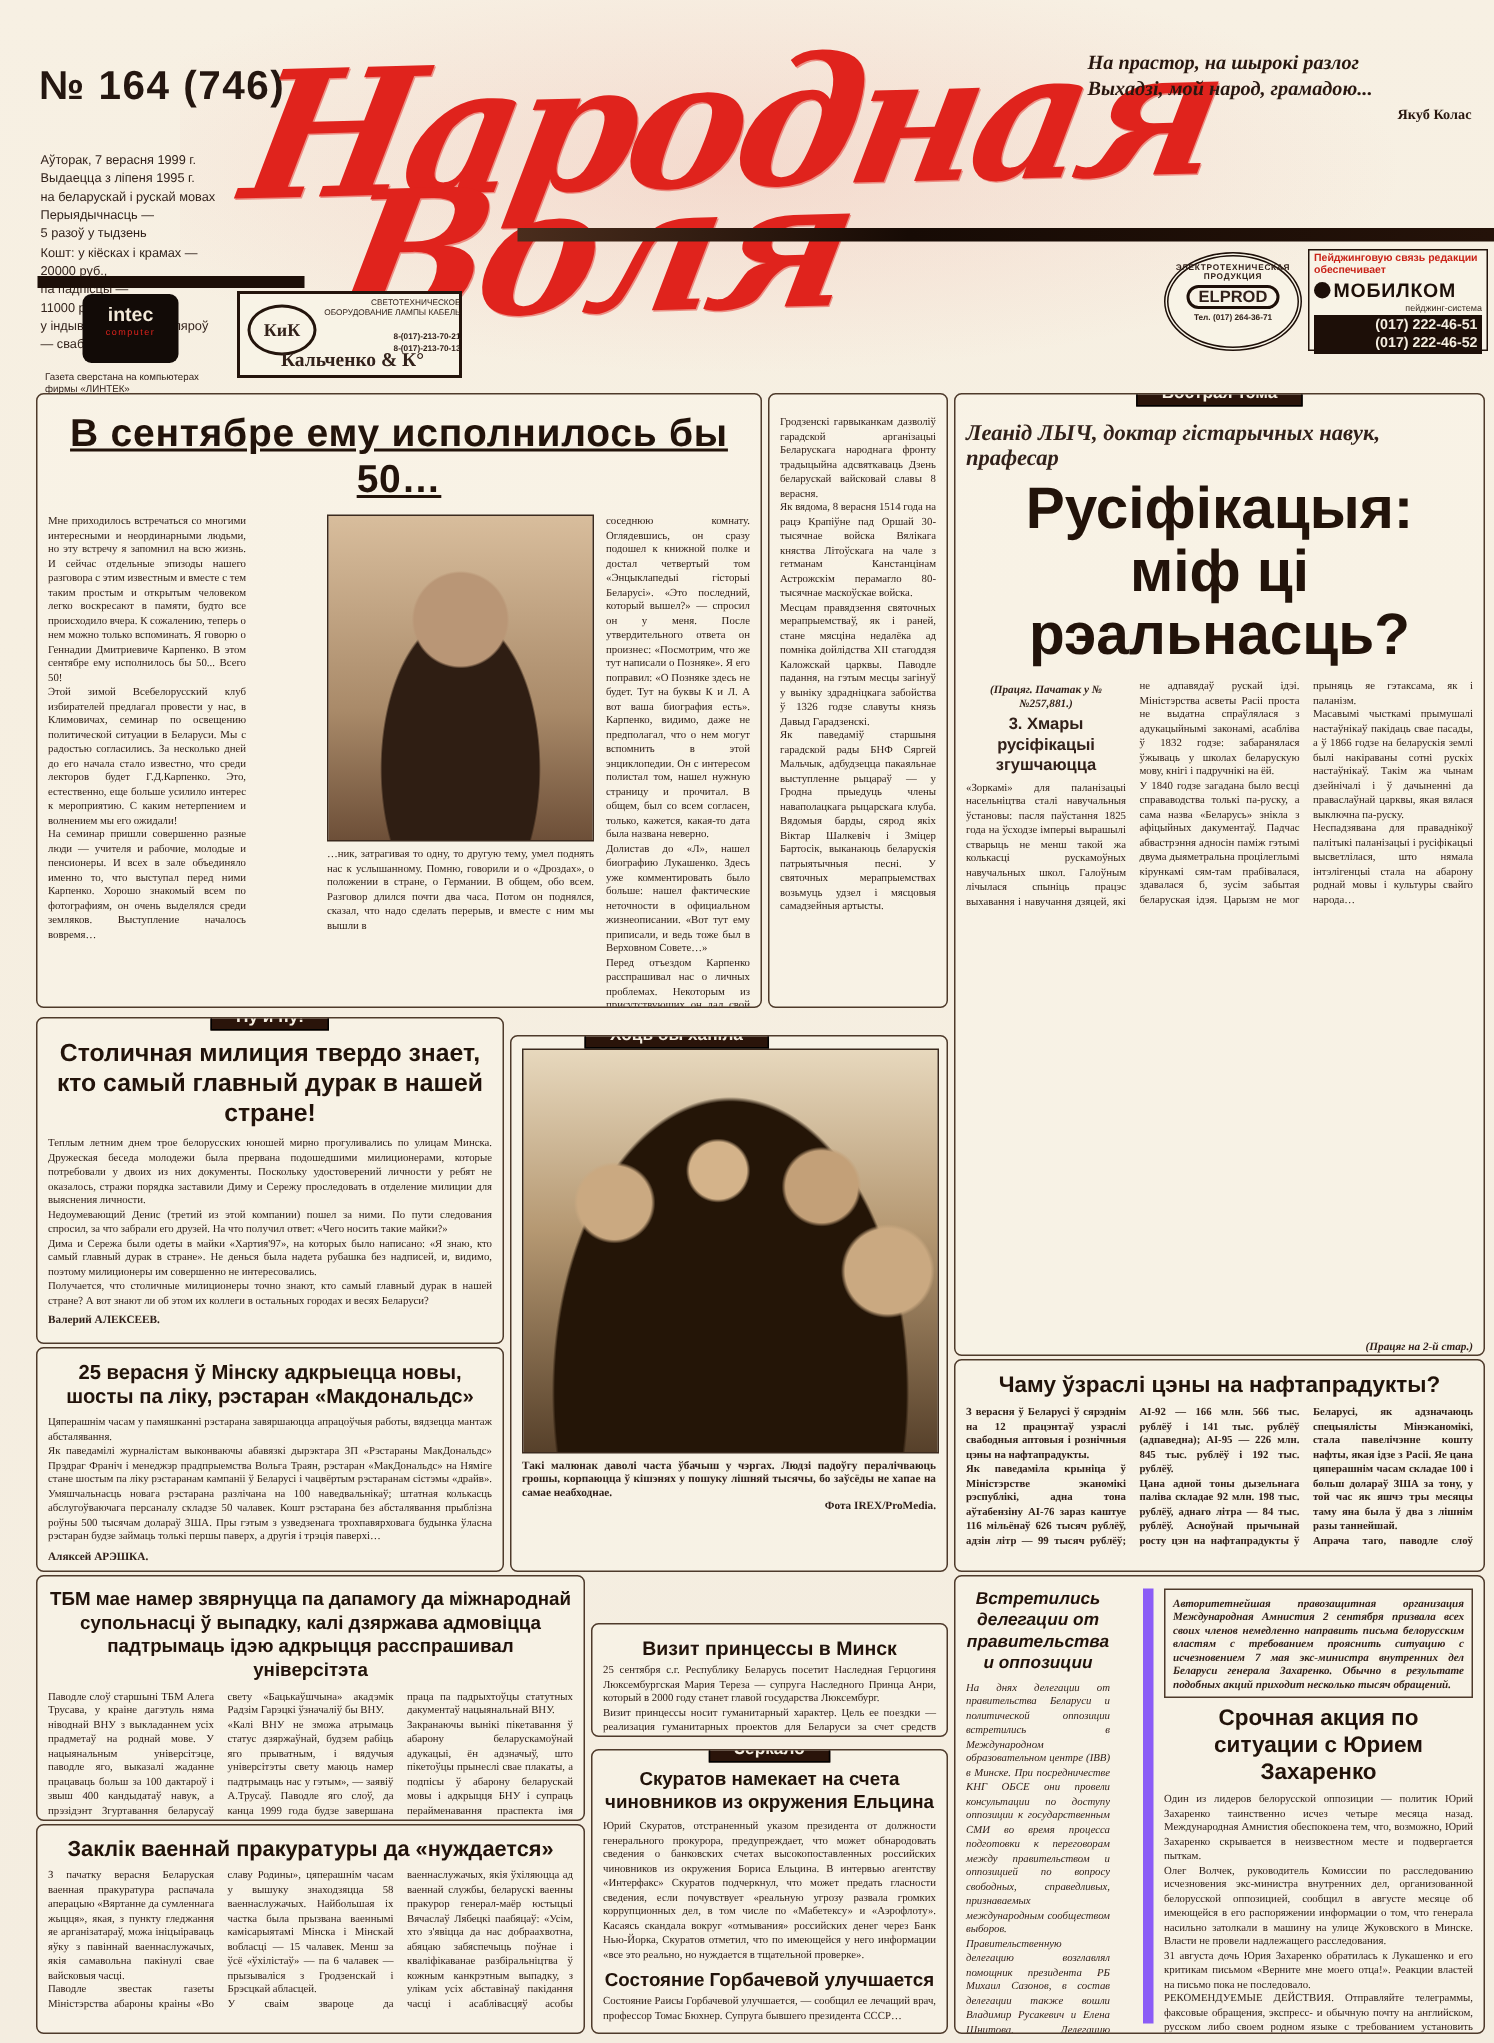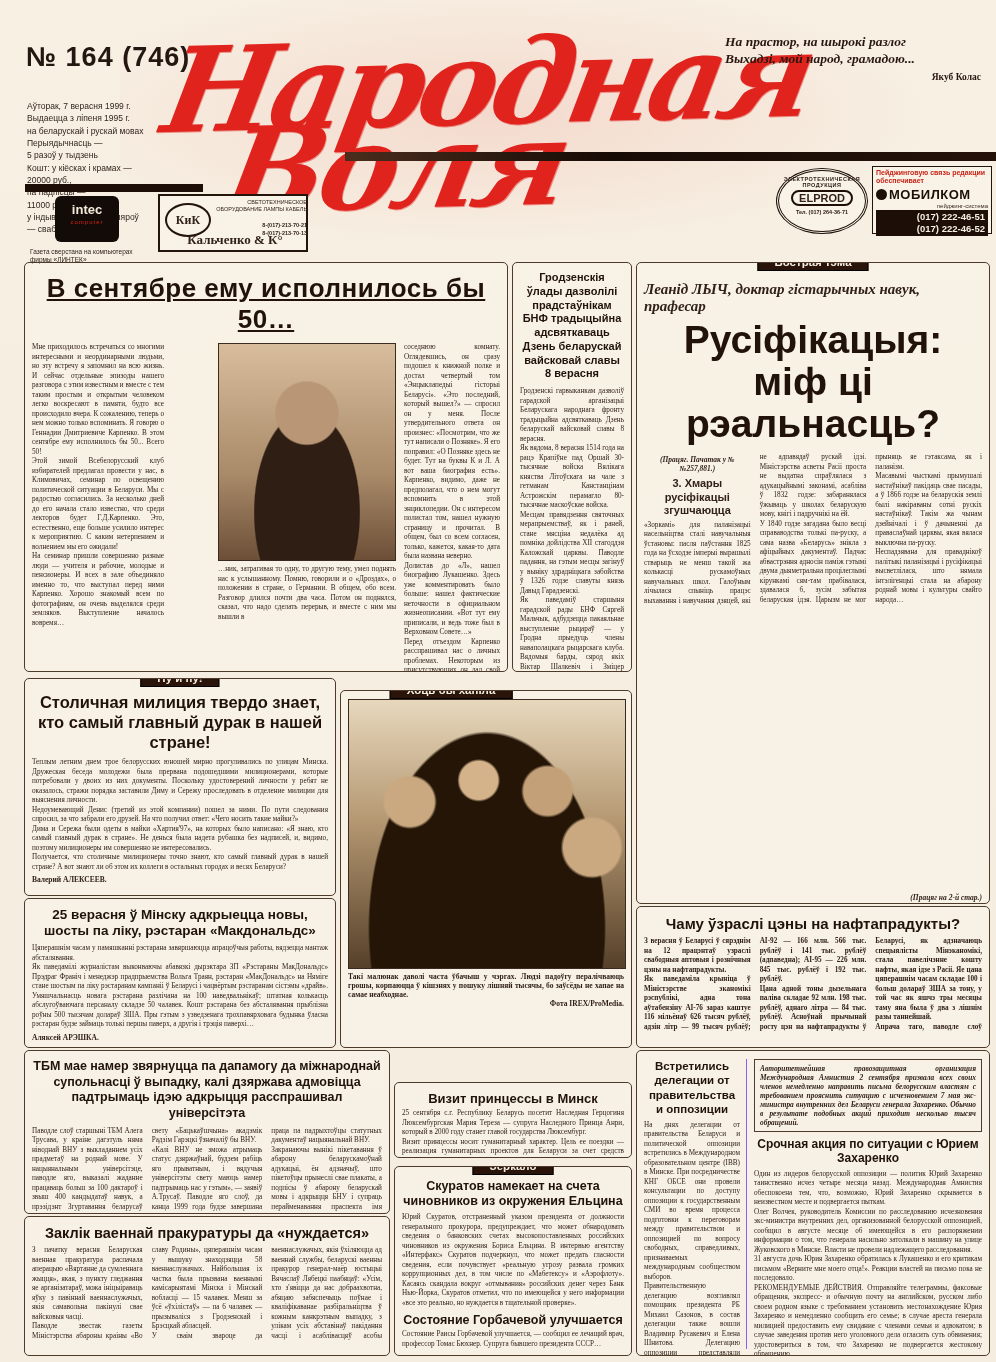--- a/index.html
+++ b/index.html
@@ -80,21 +80,21 @@
                 linear-gradient(180deg,#e7d8bd,#b59872 45%,#56402a);}
   .caption{font:bold 7.5px "Liberation Serif",serif;margin-top:3px;text-align:justify;}
   .credit{font:bold 7.5px "Liberation Serif",serif;text-align:right;}
   
   .k-body{display:flex;gap:8px;}
   .k-col{flex:0 0 132px;}
   .k-mid{flex:0 0 178px;padding-left:46px;}
   .k-col3{flex:1 1 auto;}
   
   .c5-wrap{display:flex;gap:7px;height:100%;}
-  .c5-left{flex:0 0 96px;border-right:1px solid #8b5cf6;padding-right:6px;}
+  .c5-left{flex:0 0 96px;border-right:7px solid #8b5cf6;padding-right:22px;font-style:italic;}
   .c5-right{flex:1 1 auto;}
   .intro-box{border:1px solid #4e3a2b;padding:4px 5px;font:italic bold 7.4px "Liberation Serif",serif;
       text-align:justify;white-space:pre-line;margin-bottom:5px;}
 </style>
 </head>
 <body>
 
 <div class="abs pink-halo"></div>
 
 <div class="abs issue-no">№ 164 (746)</div>
@@ -168,21 +168,20 @@
 Долистав до «Л», нашел биографию Лукашенко. Здесь уже комментировать было больше: нашел фактические неточности в официальном жизнеописании. «Вот тут ему приписали, и ведь тоже был в Верховном Совете…»
 Перед отъездом Карпенко расспрашивал нас о личных проблемах. Некоторым из присутствующих он дал свой телефонный номер, сказал, что постарается помочь, пусть только позвонят.
 За эти несколько часов, проведенных с Геннадием Дмитриевичем, мы узнали его как Личность. Он был настоящим человеком и настоящим политиком. Как жаль, что жизнь его так рано оборвалась…</div>
       <span class="byline">Сергей АРЖАНЦЕВ.</span>
       <span class="byline" style="font-style:italic;font-weight:normal;">г. Климовичи.</span>
     </div>
   </div>
 </div>
 
 <div class="block" style="left:512px;top:262px;width:120px;height:410px;">
-  <h3 style="font-size:11px;line-height:1.25;">Гродзенскія ўлады дазволілі прадстаўнікам БНФ традыцыйна адсвяткаваць Дзень беларускай вайсковай славы 8 верасня</h3>
   <div class="flow" style="margin-top:6px;">Гродзенскі гарвыканкам дазволіў гарадской арганізацыі Беларускага народнага фронту традыцыйна адсвяткаваць Дзень беларускай вайсковай славы 8 верасня.
 Як вядома, 8 верасня 1514 года на рацэ Крапіўне пад Оршай 30-тысячнае войска Вялікага княства Літоўскага на чале з гетманам Канстанцінам Астрожскім перамагло 80-тысячнае маскоўскае войска.
 Месцам правядзення святочных мерапрыемстваў, як і раней, стане мясціна недалёка ад помніка дойлідства XII стагоддзя Каложскай царквы. Паводле падання, на гэтым месцы загінуў у выніку здрадніцкага забойства ў 1326 годзе славуты князь Давыд Гарадзенскі.
 Як паведаміў старшыня гарадской рады БНФ Сяргей Мальчык, адбудзецца пакаяльнае выступленне рыцараў — у Гродна прыедуць члены наваполацкага рыцарскага клуба. Вядомыя барды, сярод якіх Віктар Шалкевіч і Зміцер Бартосік, выканаюць беларускія патрыятычныя песні. У святочных мерапрыемствах возьмуць удзел і мясцовыя самадзейныя артысты.</div>
 
 </div>
 
 <div class="block" style="left:636px;top:262px;width:354px;height:642px;">
   <div class="kicker">Вострая тэма</div>
   <div class="lych">Леанід ЛЫЧ, доктар гістарычных навук, прафесар</div>
@@ -272,21 +271,21 @@
   <div class="c5-wrap">
     <div class="c5-left">
       <h3 style="font-size:11.5px;line-height:1.25;margin-bottom:4px;">Встретились делегации от правительства и оппозиции</h3>
       <div class="flow">На днях делегации от правительства Беларуси и политической оппозиции встретились в Международном образовательном центре (IBB) в Минске. При посредничестве КНГ ОБСЕ они провели консультации по доступу оппозиции к государственным СМИ во время процесса подготовки к переговорам между правительством и оппозицией по вопросу свободных, справедливых, признаваемых международным сообществом выборов.
 Правительственную делегацию возглавлял помощник президента РБ Михаил Сазонов, в состав делегации также вошли Владимир Русакевич и Елена Шнитова. Делегацию оппозиции представляли Владимир Нистюк, Юрий Топорашев и другие; во встрече участвовал официальный наблюдатель от ЛДП Александр Работай. В качестве посредника выступал посол г-н Вик, руководитель КНГ ОБСЕ в Беларуси.
 После начальных заявлений делегации приступили к ознакомлению с рабочими документами, представленными группой экспертов от оппозиции и КНГ ОБСЕ. Делегации согласились на продолжение консультаций.
 Следующая встреча запланирована на 8 сентября 1999 года.</div>
     </div>
     <div class="c5-right">
       <div class="intro-box">Авторитетнейшая правозащитная организация Международная Амнистия 2 сентября призвала всех своих членов немедленно направить письма белорусским властям с требованием прояснить ситуацию с исчезновением 7 мая экс-министра внутренних дел Беларуси генерала Захаренко. Обычно в результате подобных акций приходит несколько тысяч обращений.</div>
-      <h3 style="font-size:12px;line-height:1.2;margin-bottom:4px;">Срочная акция по ситуации с Юрием Захаренко</h3>
+      <h3 style="font-size:15px;line-height:1.2;margin-bottom:4px;">Срочная акция по ситуации с Юрием Захаренко</h3>
       <div class="flow">Один из лидеров белорусской оппозиции — политик Юрий Захаренко таинственно исчез четыре месяца назад. Международная Амнистия обеспокоена тем, что, возможно, Юрий Захаренко скрывается в неизвестном месте и подвергается пыткам.
 Олег Волчек, руководитель Комиссии по расследованию исчезновения экс-министра внутренних дел, организованной белорусской оппозицией, сообщил в августе месяце об имеющейся в его распоряжении информации о том, что генерала насильно затолкали в машину на улице Жуковского в Минске. Власти не провели надлежащего расследования.
 31 августа дочь Юрия Захаренко обратилась к Лукашенко и его критикам письмом «Верните мне моего отца!». Реакции властей на письмо пока не последовало.
 РЕКОМЕНДУЕМЫЕ ДЕЙСТВИЯ. Отправляйте телеграммы, факсовые обращения, экспресс- и обычную почту на английском, русском либо своем родном языке с требованием установить местонахождение Юрия Захаренко и немедленно сообщить его семье; в случае ареста генерала милицией предоставить ему свидание с членами семьи и адвокатом; в случае заведения против него уголовного дела огласить суть обвинения; удостовериться в том, что Захаренко не подвергается жестокому обращению.
 Письма направлять на имя президента Республики Беларусь Александра Лукашенко, генерального прокурора Олега Божелко, министра внутренних дел Юрия Сивакова, а также в представительства Республики Беларусь в стране вашего проживания.</div>
 
     </div>
   </div>
 </div>
 

